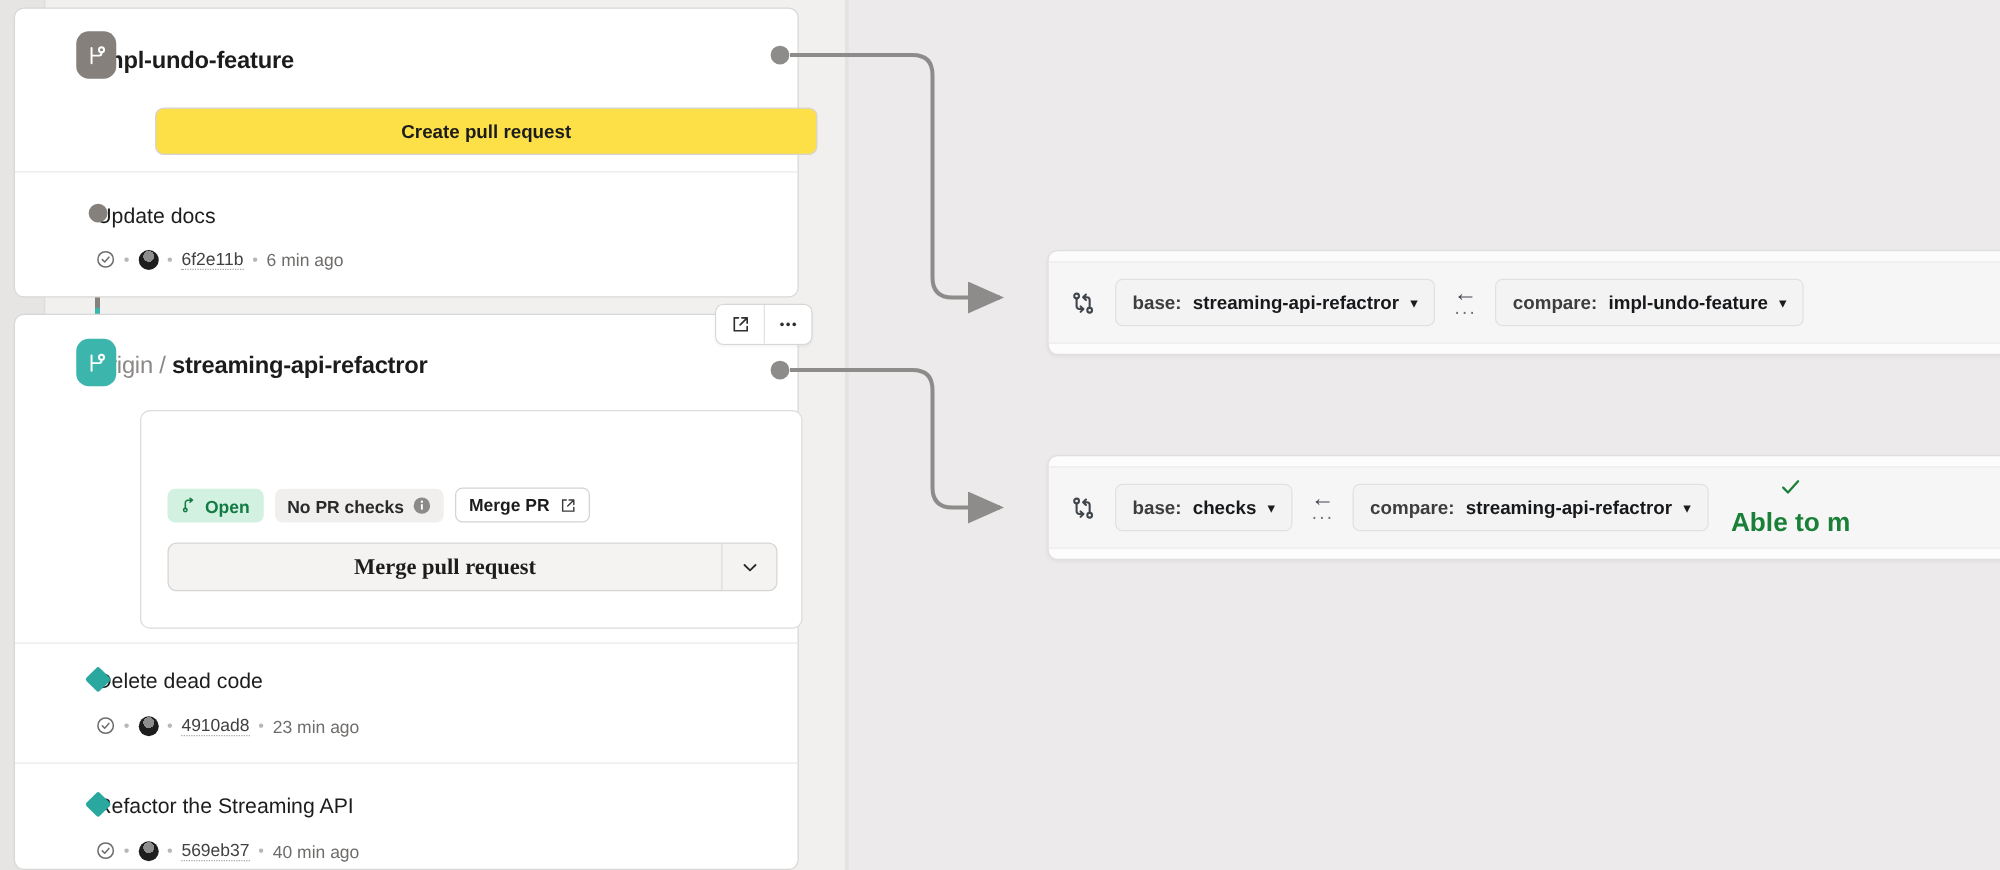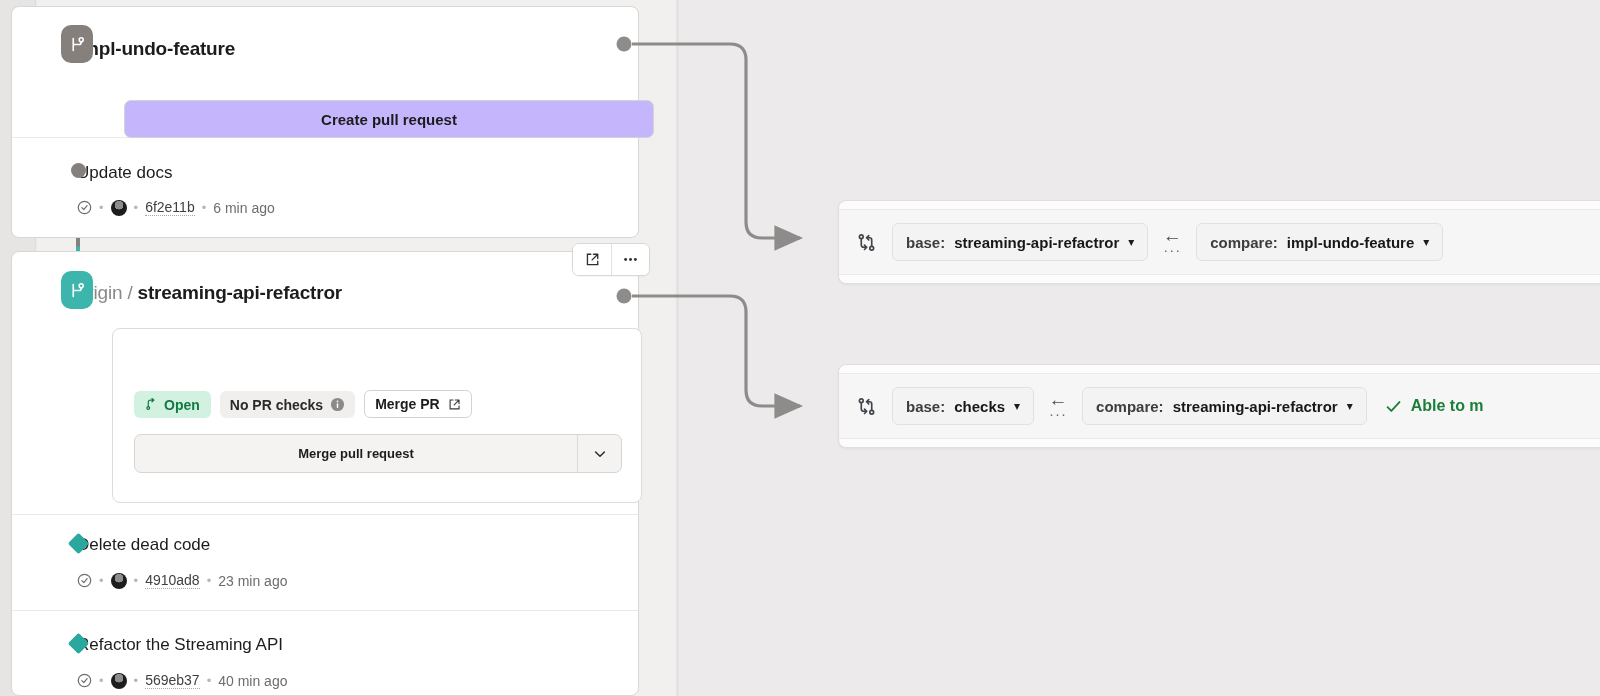--- a/index.html
+++ b/index.html
@@ -81,22 +81,21 @@
   
   .btn {
     display: flex; align-items: center; justify-content: center;
     border: 1px solid #d5d4d2; border-radius: 7px;
     background: #fdfdfd; color: #1c1c1c;
     font-size: 15px; font-weight: bold; cursor: pointer;
     font-family: "Liberation Sans", sans-serif;
   }
   #btn-create-pr {
     position: absolute; left: 112px; top: 79px; width: 530px; height: 38px;
-    background: #c4b5fd;
-    margin-top: 14px;
+    background: #fde047;
   }
   .icon-btn-group {
     position: absolute; left: 572px; top: 243px;
     display: flex; background: #fff;
     border: 1px solid #d8d7d5; border-radius: 7px;
     height: 33px; overflow: hidden;
     box-shadow: 0 1px 2px rgba(0,0,0,0.04);
   }
   .icon-btn {
     width: 38px; height: 31px;
@@ -134,21 +133,21 @@
     padding: 0 10px; height: 28px; font-size: 14px; font-weight: bold; color: #1c1c1c;
     cursor: pointer;
   }
   .merge-group {
     position: absolute; left: 21px; top: 105px; width: 488px; height: 39px;
     display: flex; border: 1px solid #d6d5d3; border-radius: 7px;
     background: #f4f3f2; overflow: hidden;
   }
   .merge-main {
     flex: 1; display: flex; align-items: center; justify-content: center;
-    font-size: 13px; font-weight: bold; color: #1c1c1c; cursor: pointer;
+    font-size: 18px; font-weight: bold; color: #1c1c1c; cursor: pointer; font-family: Liberation Serif, serif;
   }
   .merge-caret {
     width: 44px; display: flex; align-items: center; justify-content: center;
     border-left: 1px solid #dcdbd9; cursor: pointer;
   }
 
   
   .commit-msg {
     position: absolute; font-size: 17px; color: #1c1c1c; white-space: nowrap;
   }
@@ -192,22 +191,23 @@
   .ref-label { color: #3d3d3d; font-weight: bold; }
   .ref-value { font-weight: bold; color: #16181a; }
   .arrow-stack {
     display: flex; flex-direction: column; align-items: center;
     width: 48px; flex: none; color: #45494e;
   }
   .arrow-stack .a1 { font-size: 19px; line-height: 15px; }
   .arrow-stack .a2 { font-size: 15px; line-height: 13px; letter-spacing: 1px; color: #6a6e72; }
   .merge-ok {
     display: flex; align-items: center; gap: 9px;
-    margin-left: 18px; color: #1a7f37; font-size: 16px; font-weight: bold;
+    margin-left: 18px; color: #1a7f37; font-size: 21px; font-weight: bold;
     white-space: nowrap;
+    flex-direction: column;
   }
 
   .connector { position: absolute; left: 0; top: 0; pointer-events: none; }
 </style>
 </head>
 <body>
 
 <div class="stage">
 
   <div class="left-gutter"></div>

